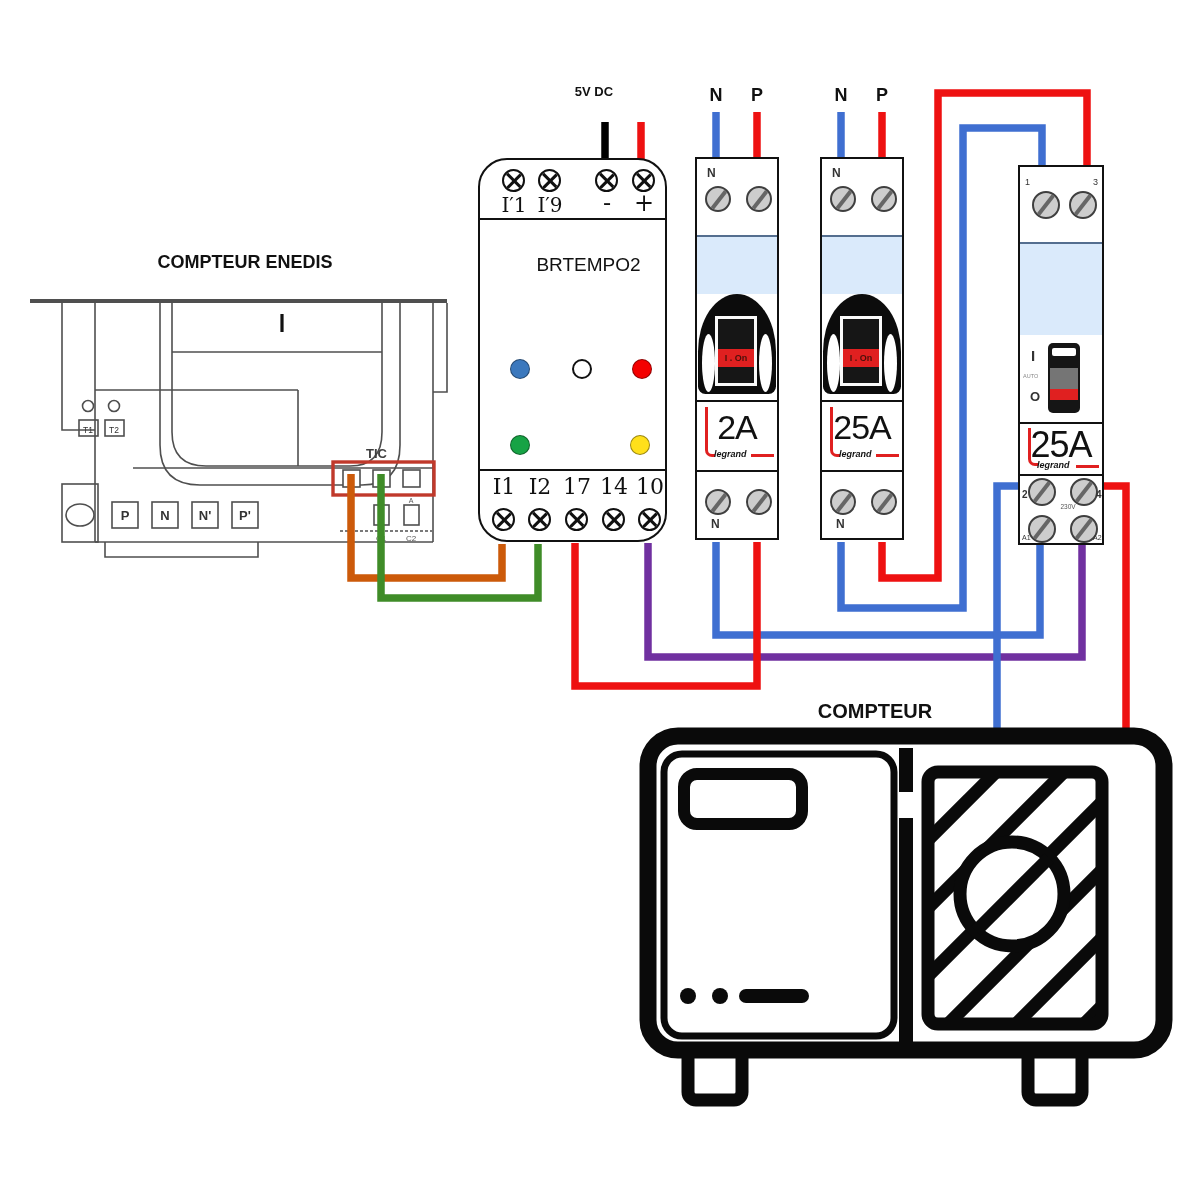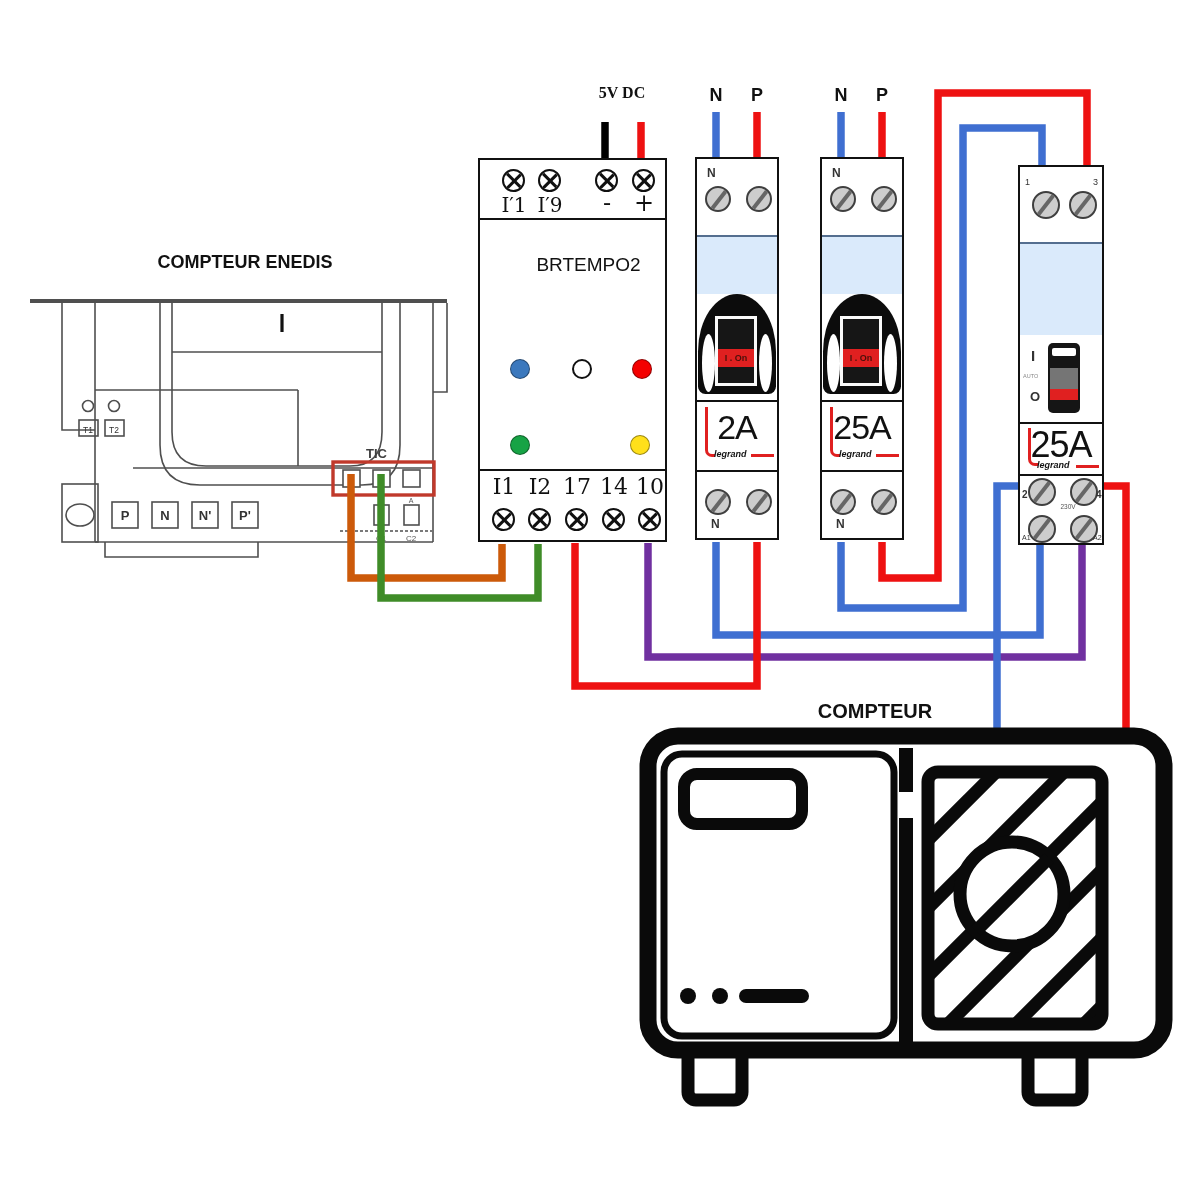--- a/index.html
+++ b/index.html
@@ -149,28 +149,28 @@
         <line x1="940" y1="1100" x2="1338" y2="702"></line>
         <line x1="1008" y1="1100" x2="1406" y2="702"></line>
       </g>
       <rect x="928" y="772" width="174" height="252" rx="10" stroke-width="13"></rect>
       <circle cx="1012" cy="894" r="52" fill="#fff" stroke-width="13"></circle>
       <line x1="976" y1="931" x2="1049" y2="858" stroke-width="13"></line>
     </g>
   </svg>
 
   <div class="lbl ctr" style="left:110px;top:252px;width:270px;font-size:18px;font-weight:600;">COMPTEUR ENEDIS</div>
-  <div class="lbl ctr" style="left:572px;top:84px;width:100px;font-size:16px;font-weight:700;font-family:Liberation Serif, serif;">5V DC</div>
+  <div class="lbl ctr" style="left:544px;top:84px;width:100px;font-size:13px;font-weight:700;">5V DC</div>
   <div class="lbl ctr" style="left:701px;top:85px;width:30px;font-size:18px;font-weight:700;">N</div>
   <div class="lbl ctr" style="left:742px;top:85px;width:30px;font-size:18px;font-weight:700;">P</div>
   <div class="lbl ctr" style="left:826px;top:85px;width:30px;font-size:18px;font-weight:700;">N</div>
   <div class="lbl ctr" style="left:867px;top:85px;width:30px;font-size:18px;font-weight:700;">P</div>
   <div class="lbl ctr" style="left:775px;top:700px;width:200px;font-size:20px;font-weight:600;">COMPTEUR</div>
 
-  <div class="devbox" style="left:478px;top:158px;width:189px;height:384px;">
+  <div class="devbox" style="left:478px;top:158px;width:189px;height:384px;border-radius:29px;">
     <div class="sec" style="top:0;height:60px;border-bottom:2.5px solid #111;"></div>
     <div class="sec" style="top:309px;height:75px;border-top:2.5px solid #111;"></div>
 
     <span class="xterm" style="left:22px;top:9px;">
         <i class="a"></i>
         <i class="b"></i>
       </span>
     <span class="xterm" style="left:58px;top:9px;">
         <i class="a"></i>
         <i class="b"></i>

